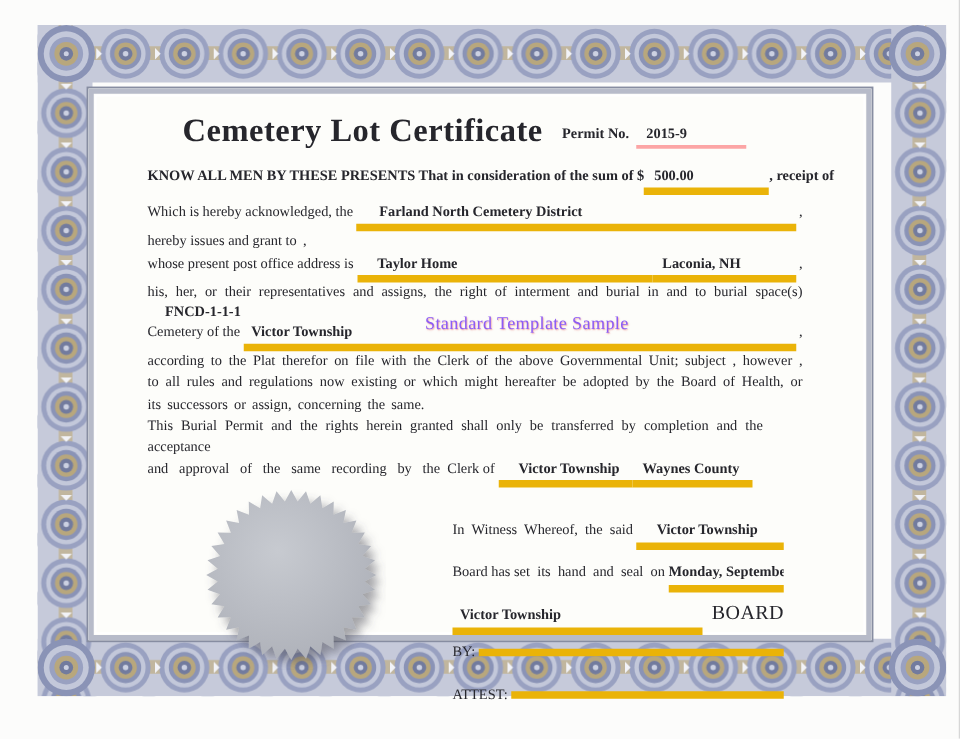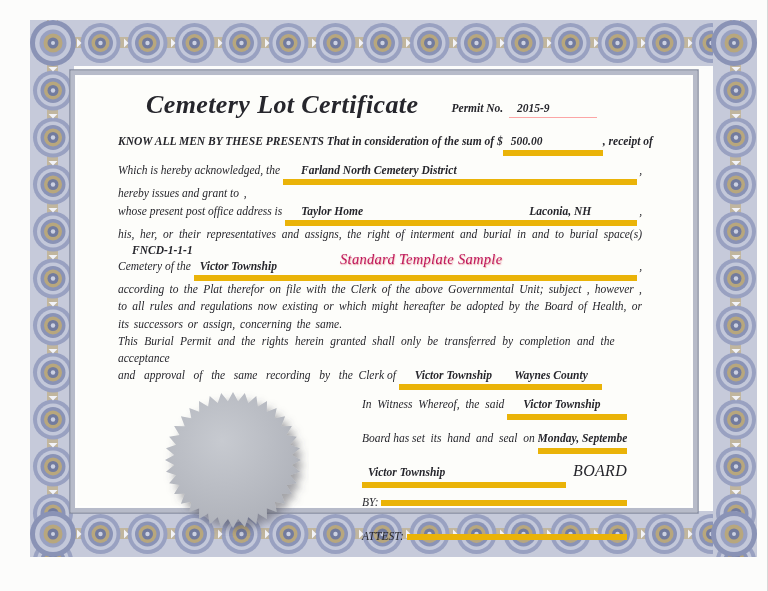--- a/index.html
+++ b/index.html
@@ -10,52 +10,52 @@
     color:#26262c;
   }
   .edge-line{position:absolute;right:0;top:0;width:1px;height:100%;background:#d7d7d7;}
 
   .cert{position:absolute;left:30px;top:20px;width:727px;height:537px;}
   .border-svg{position:absolute;left:0;top:0;}
 
   .content{
     position:absolute;left:40px;top:50px;width:628px;height:491px;
     box-sizing:border-box;padding:18px 56px 0 48px;
-    font-size:11.5px;line-height:17.2px;font-style:italic;
+    font-size:11.5px;line-height:17.2px;
   }
 
   .title-row{display:flex;align-items:center;height:34px;}
   .title{font-size:26px;font-weight:bold;letter-spacing:.4px;margin-left:28px;white-space:nowrap;}
   .permit{margin-left:auto;margin-right:45px;margin-top:8px;display:flex;align-items:baseline;font-weight:bold;white-space:nowrap;}
-  .permit .pfill{width:88px;border-bottom:1px solid #fca5a5;padding-left:8px;box-sizing:border-box;}
+  .permit .pfill{width:88px;border-bottom:3px solid #fca5a5;padding-left:8px;box-sizing:border-box;}
 
   .row{display:flex;align-items:baseline;}
   .lbl{white-space:pre;}
   .b{font-weight:bold;}
   .fill{flex:1 1 auto;border-bottom:6px solid #eab308;font-weight:bold;white-space:nowrap;overflow:hidden;}
   .cm{margin-left:2px;}
   .just{text-align:justify;word-spacing:2px;}
   .jlast{text-align:justify;text-align-last:justify;}
   .ws{word-spacing:3.5px;}
 
   .mt11{margin-top:11px;} .mt6{margin-top:6px;}
   .fncd{line-height:15px;margin-left:14px;}
   .cemrow{position:relative;}
   .wm{
     position:absolute;left:222px;top:-7px;
-    color:#be185d;font-size:14.5px;letter-spacing:.3px;white-space:nowrap;
+    color:#8b5cf6;font-size:14.5px;letter-spacing:.3px;white-space:nowrap;
     text-shadow:0.6px 0.8px 1.2px rgba(222,80,80,.55);
   }
   .row12{margin-right:40px;}
   .pl6{padding-left:6px;} .pl16{padding-left:16px;} .pl18{padding-left:18px;} .pl78{padding-left:78px;} .pl8{padding-left:8px;}
   .half{flex:0 0 42%;}
 
   .sign{position:relative;height:160px;}
   .seal-svg{position:absolute;left:39px;top:-6px;}
-  .sign-col{position:absolute;left:244px;top:6px;width:265px;}
+  .sign-col{position:absolute;left:244px;top:26px;width:265px;}
   .srow{display:flex;align-items:baseline;}
   .mb11{margin-bottom:10.8px;} .mb9{margin-bottom:8.8px;} .mb7{margin-bottom:6.8px;} .mt16{margin-top:16.5px;}
   .board-lbl{margin-left:7px;font-size:16px;letter-spacing:.3px;}
 </style>
 </head>
 <body>
 
 <div class="edge-line"></div>
 
 <div class="cert">

